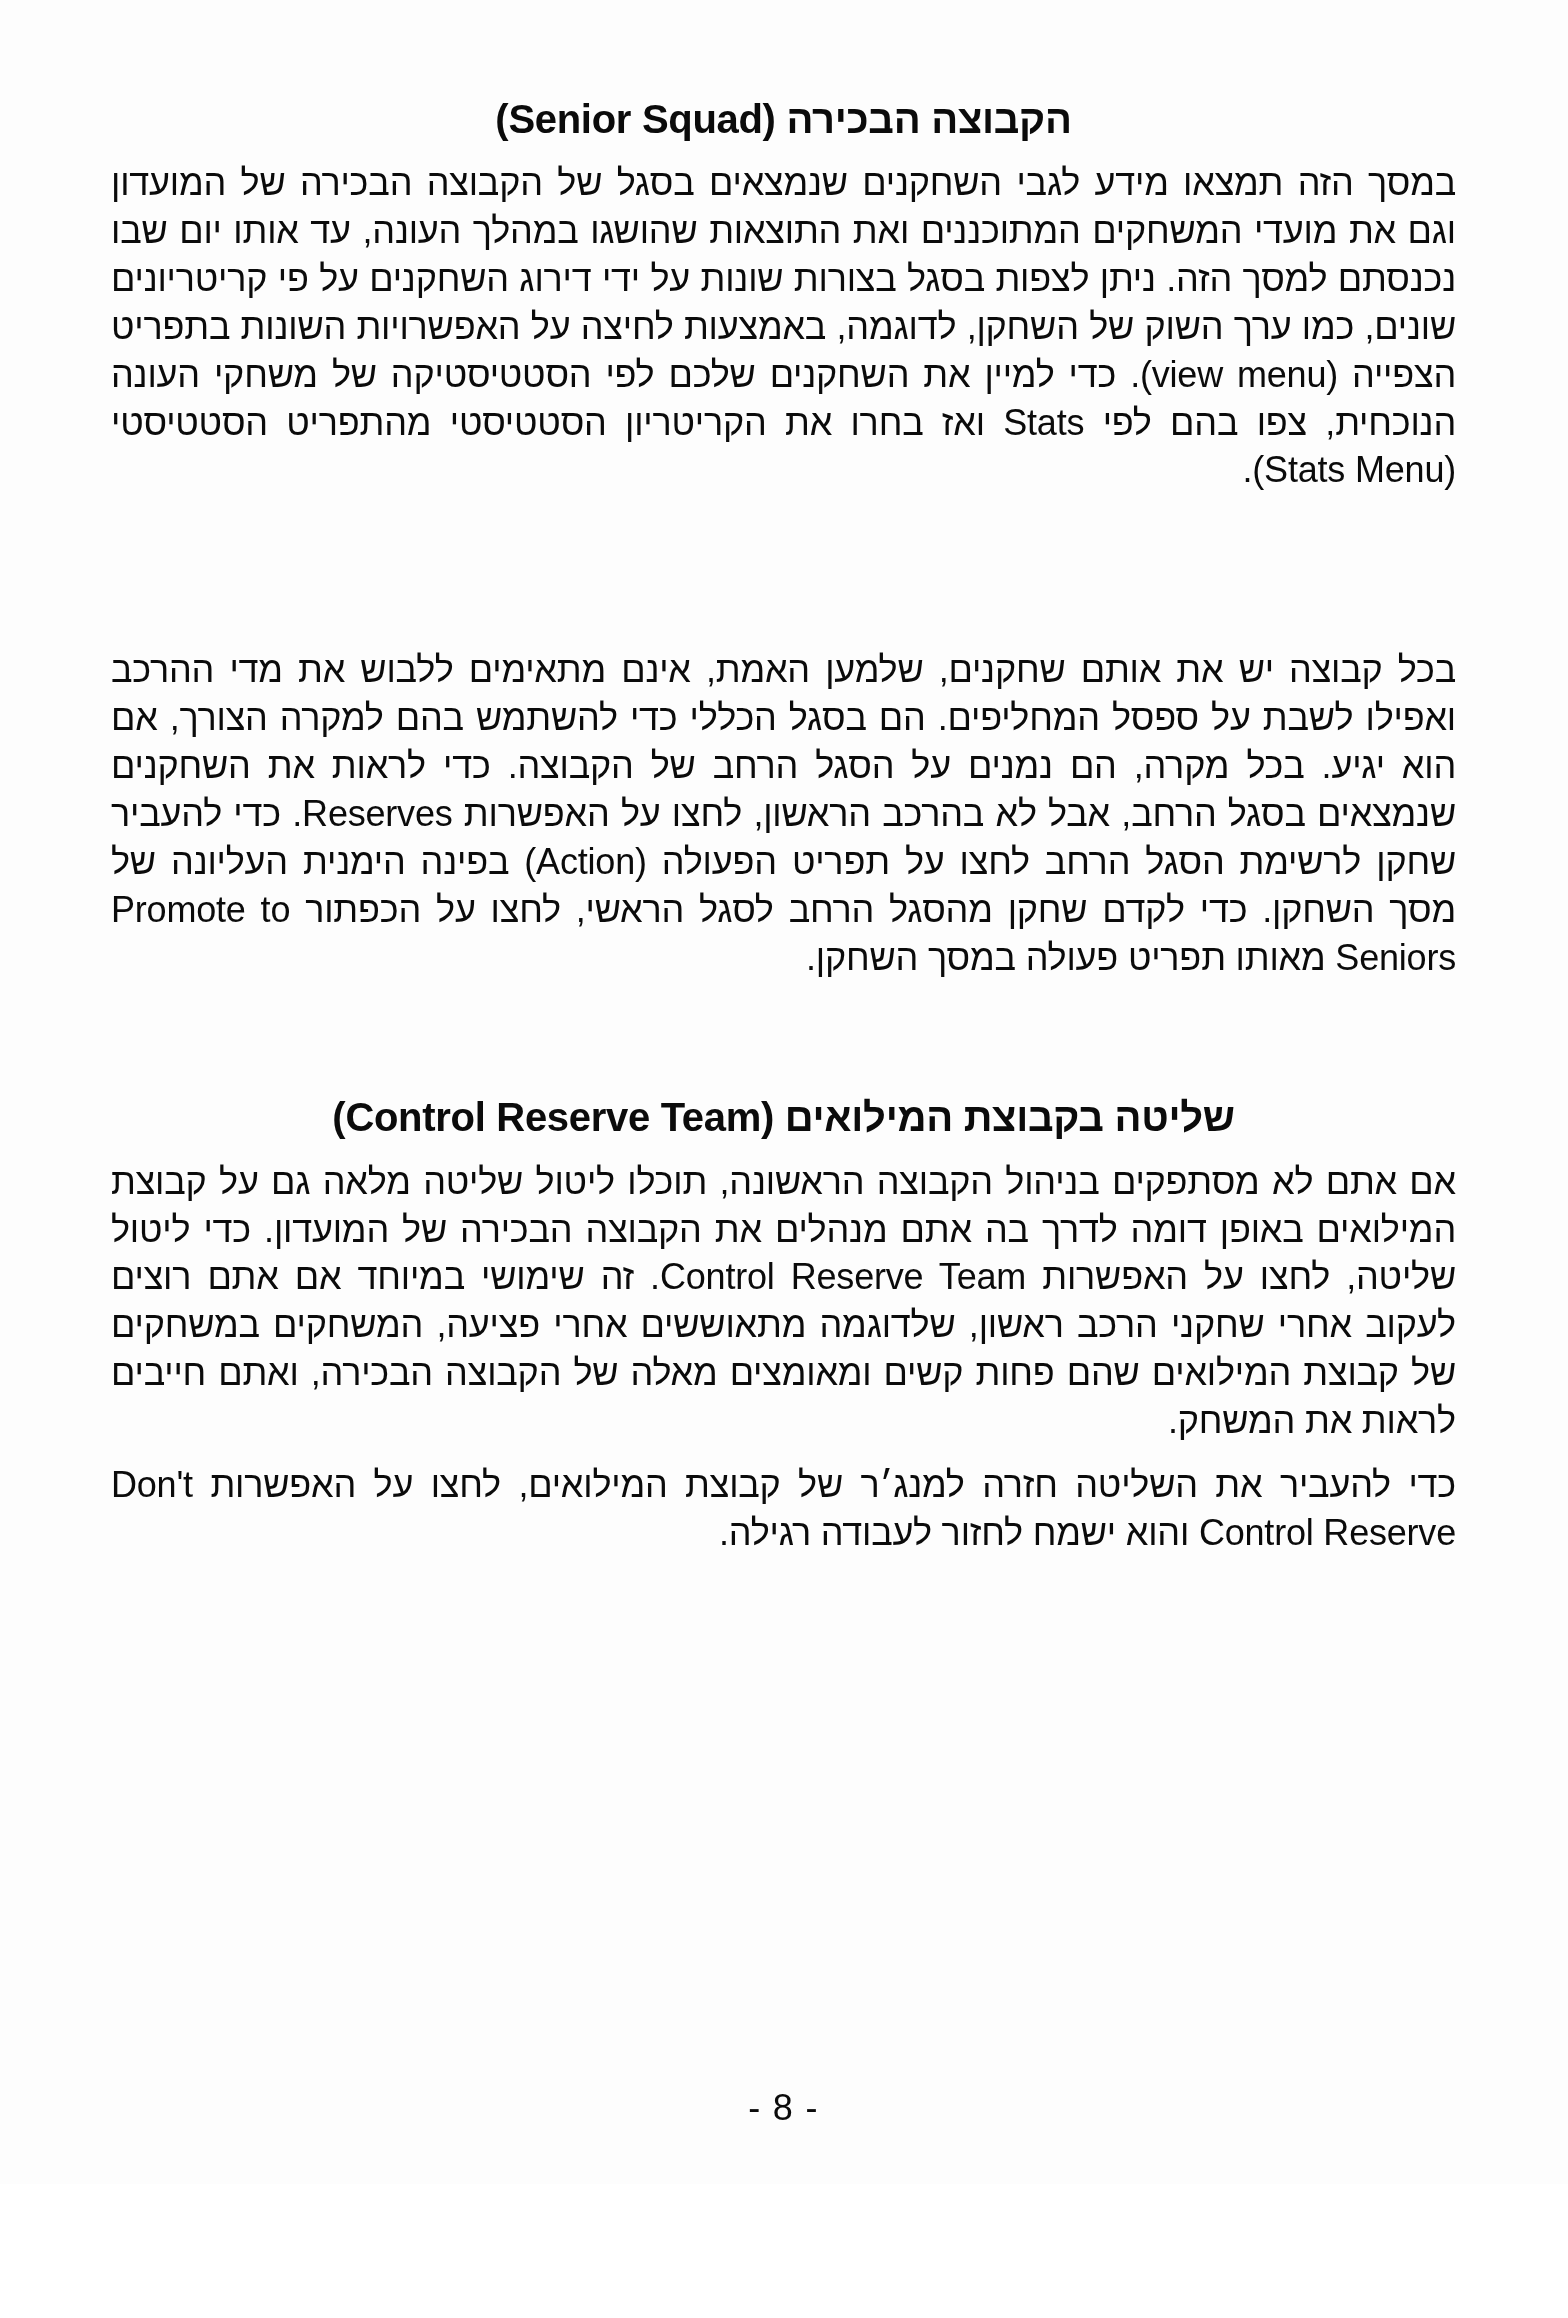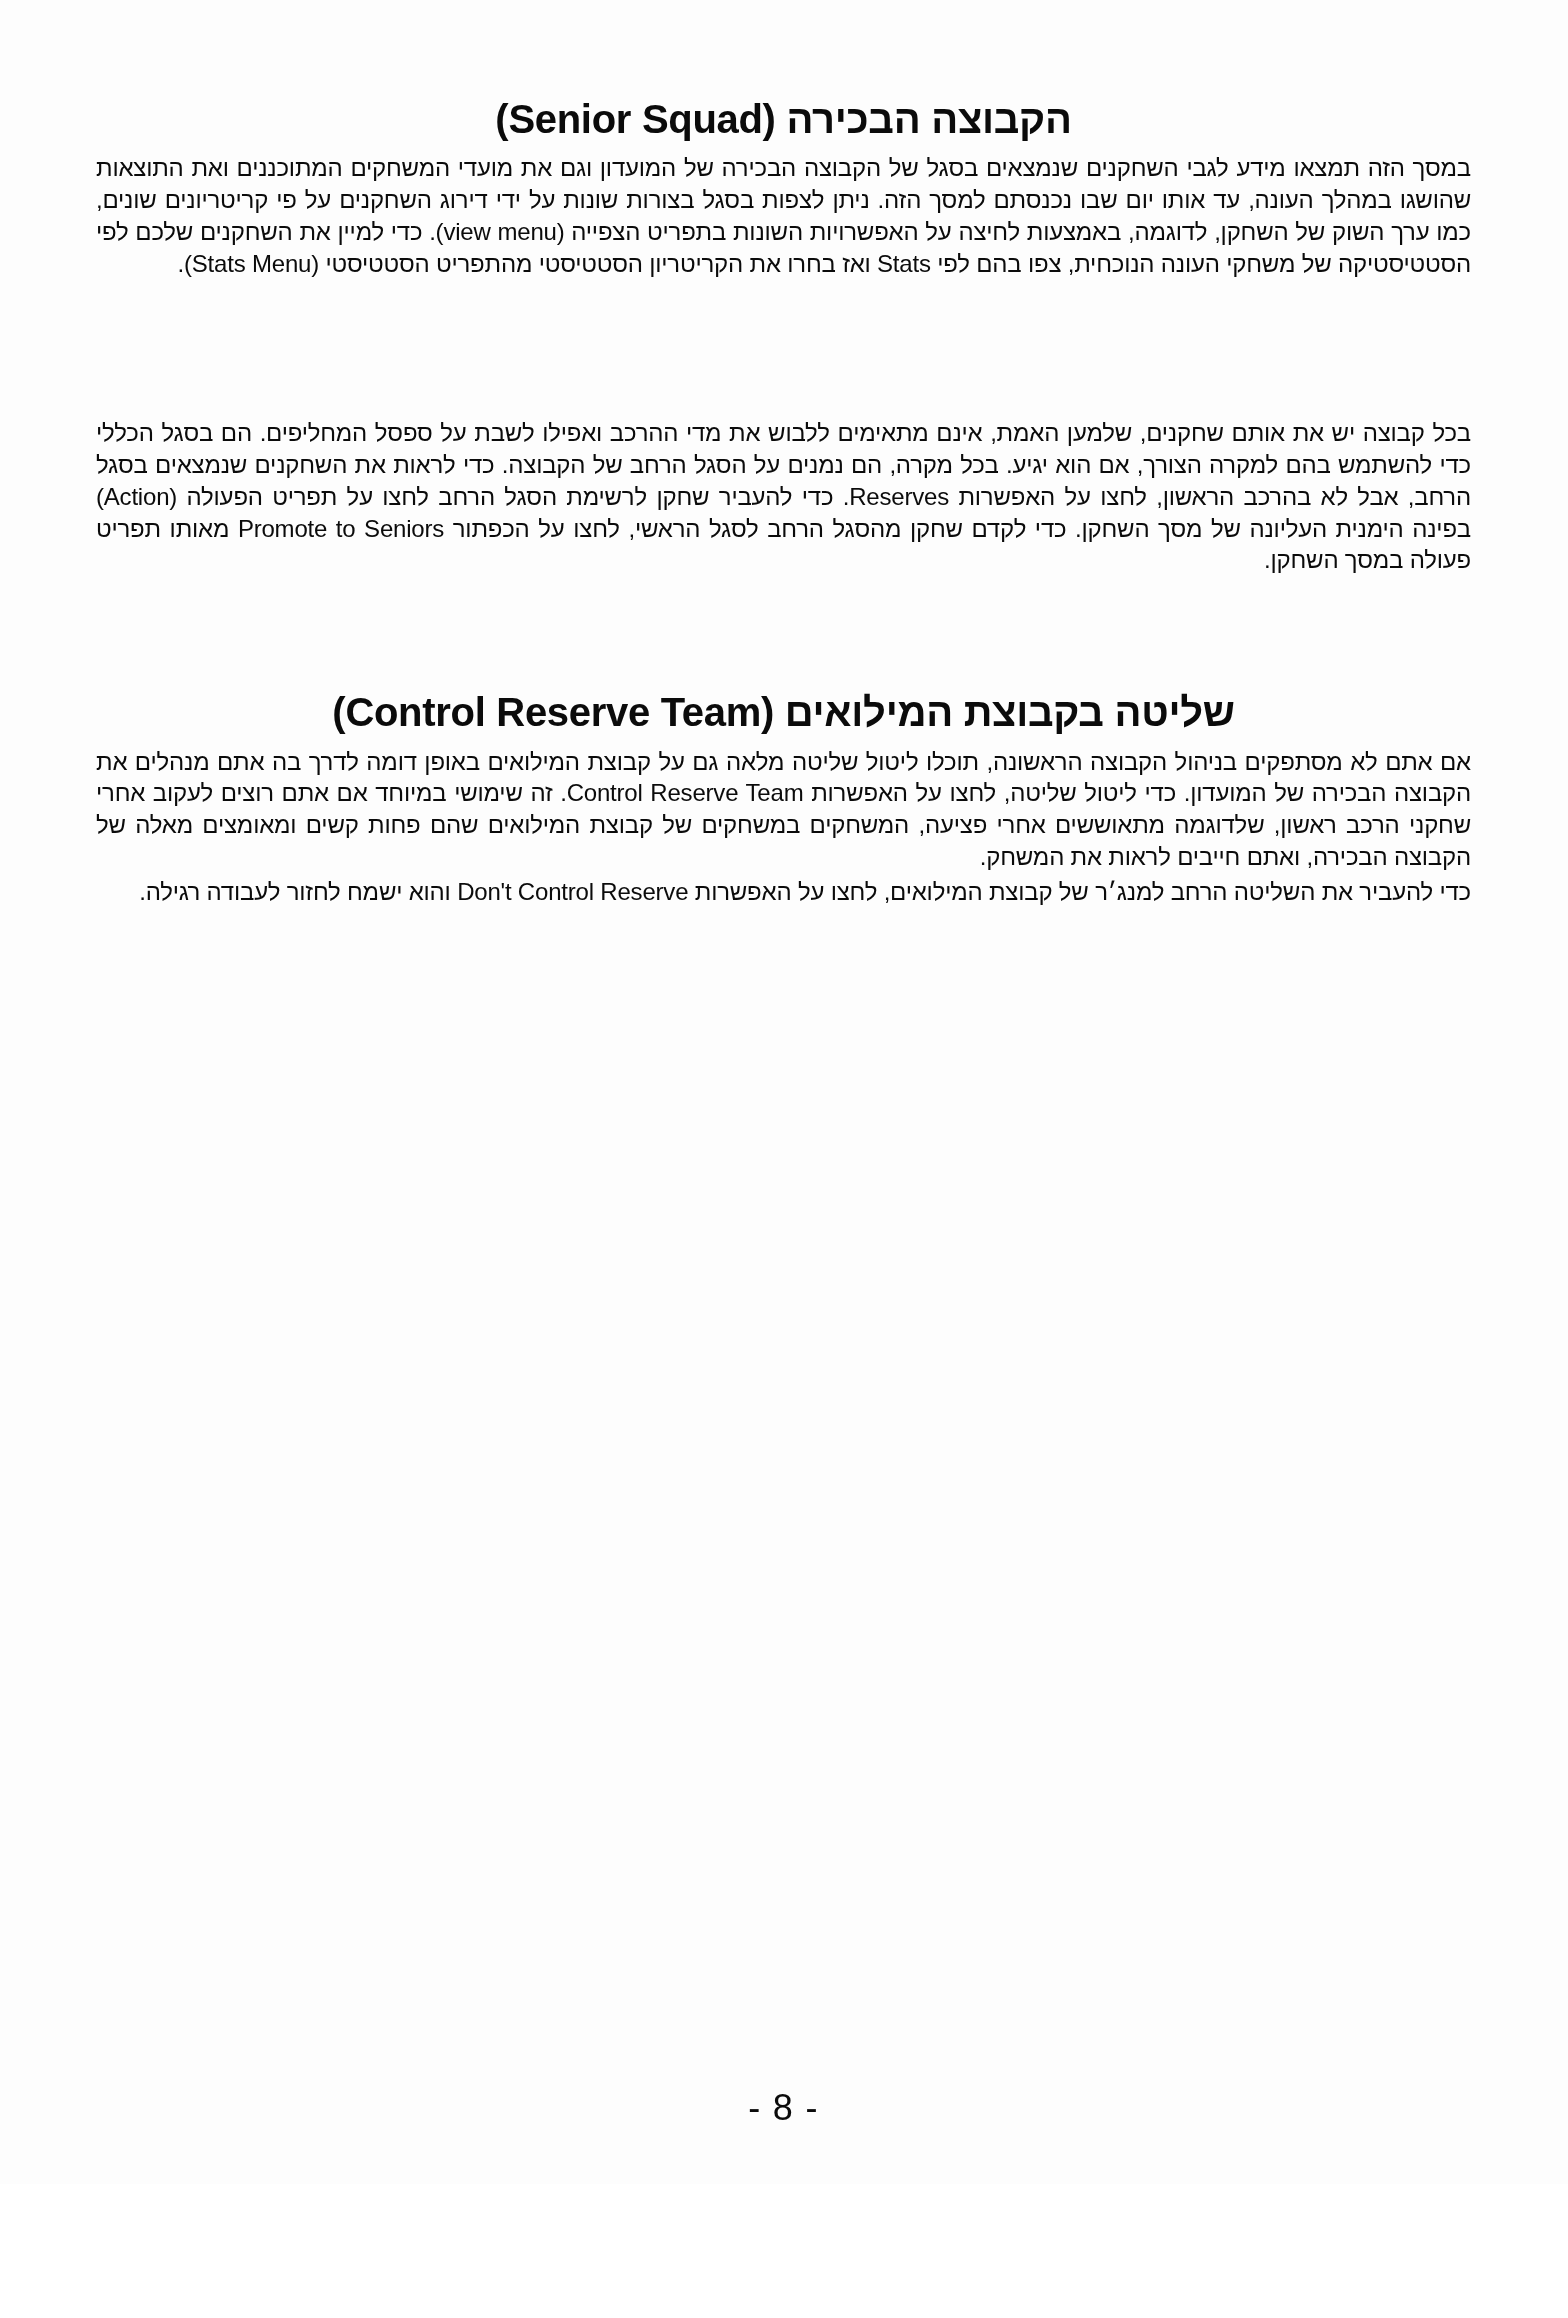--- a/index.html
+++ b/index.html
@@ -29,23 +29,23 @@
   }
   h2.heading {
     font-size: 40px;
     font-weight: 700;
     line-height: 1.18;
     margin: 0 0 9px 0;
     text-align: center;
     letter-spacing: -0.3px;
   }
   p.body-text {
-    font-size: 24px;
+    font-size: 36px;
     line-height: 1.33;
-    margin: 1px;
+    margin: 16px;
     text-align: justify;
     text-justify: inter-word;
     letter-spacing: -0.2px;
     font-weight: 400;
   }
   p.body-text + p.body-text {
     margin-top: 2.6px;
   }
   .gap-large { height: 61px; }
   .gap-mid { height: 38px; }
@@ -76,20 +76,20 @@
 
     <div class="section">
       <p class="body-text">בכל קבוצה יש את אותם שחקנים, שלמען האמת, אינם מתאימים ללבוש את מדי ההרכב ואפילו לשבת על ספסל המחליפים. הם בסגל הכללי כדי להשתמש בהם למקרה הצורך, אם הוא יגיע. בכל מקרה, הם נמנים על הסגל הרחב של הקבוצה. כדי לראות את השחקנים שנמצאים בסגל הרחב, אבל לא בהרכב הראשון, לחצו על האפשרות Reserves. כדי להעביר שחקן לרשימת הסגל הרחב לחצו על תפריט הפעולה (Action) בפינה הימנית העליונה של מסך השחקן. כדי לקדם שחקן מהסגל הרחב לסגל הראשי, לחצו על הכפתור Promote to Seniors מאותו תפריט פעולה במסך השחקן.</p>
     </div>
 
     <div class="gap-mid"></div>
 
     <div class="section">
       <h2 class="heading">שליטה בקבוצת המילואים (Control Reserve Team)</h2>
       <p class="body-text">אם אתם לא מסתפקים בניהול הקבוצה הראשונה, תוכלו ליטול שליטה מלאה גם על קבוצת המילואים באופן דומה לדרך בה אתם מנהלים את הקבוצה הבכירה של המועדון. כדי ליטול שליטה, לחצו על האפשרות Control Reserve Team. זה שימושי במיוחד אם אתם רוצים לעקוב אחרי שחקני הרכב ראשון, שלדוגמה מתאוששים אחרי פציעה, המשחקים במשחקים של קבוצת המילואים שהם פחות קשים ומאומצים מאלה של הקבוצה הבכירה, ואתם חייבים לראות את המשחק.</p>
-      <p class="body-text">כדי להעביר את השליטה הרחב למנג׳ר של קבוצת המילואים, לחצו על האפשרות Don't Control Reserve והוא ישמח לחזור לעבודה רגילה.</p>
+      <p class="body-text">כדי להעביר את השליטה חזרה למנג׳ר של קבוצת המילואים, לחצו על האפשרות Don't Control Reserve והוא ישמח לחזור לעבודה רגילה.</p>
     </div>
 
   </div>
 
   <div class="page-number">- 8 -</div>
 </div>
 
 
 </body></html>

